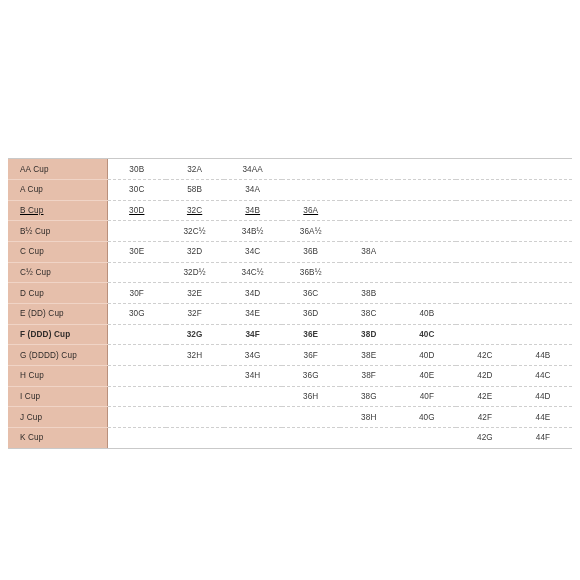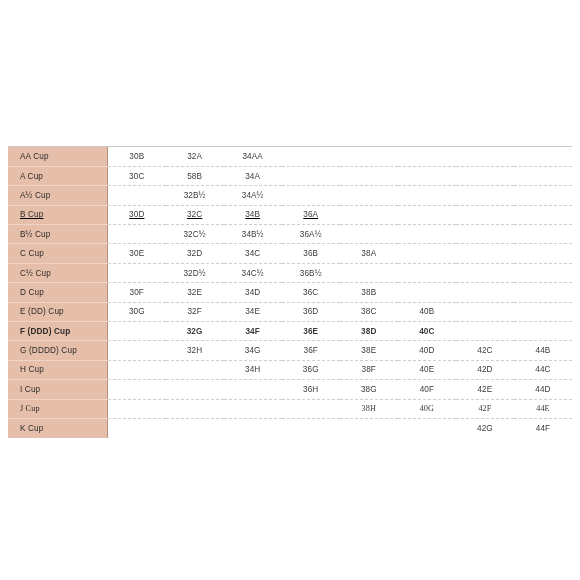--- a/index.html
+++ b/index.html
@@ -11,21 +11,21 @@
     width: 580px;
     height: 580px;
     font-family: "Liberation Sans", sans-serif;
     overflow: hidden;
     position: relative;
   }
 
   #size-table-wrap {
     position: absolute;
     left: 8px;
-    top: 146px;
+    top: 158px;
     width: 564px;
     height: 291px;
     box-sizing: border-box;
     border-top: 1px solid #c9c9c9;
     border-bottom: 1px solid #c9c9c9;
     background: #ffffff;
   }
 
   table.size-table {
     width: 100%;
@@ -93,31 +93,20 @@
           <td class="cup-label">A Cup</td>
           <td class="size-cell">30C</td>
           <td class="size-cell">58B</td>
           <td class="size-cell">34A</td>
           <td class="size-cell"></td>
           <td class="size-cell"></td>
           <td class="size-cell"></td>
           <td class="size-cell"></td>
           <td class="size-cell"></td>
         </tr>
-        <tr style="height: 19.4px;">
-          <td class="cup-label">A½ Cup</td>
-          <td class="size-cell"></td>
-          <td class="size-cell">32B½</td>
-          <td class="size-cell">34A½</td>
-          <td class="size-cell"></td>
-          <td class="size-cell"></td>
-          <td class="size-cell"></td>
-          <td class="size-cell"></td>
-          <td class="size-cell"></td>
-        </tr>
         <tr style="height: 19.4px; text-decoration: underline;">
           <td class="cup-label">B Cup</td>
           <td class="size-cell">30D</td>
           <td class="size-cell">32C</td>
           <td class="size-cell">34B</td>
           <td class="size-cell">36A</td>
           <td class="size-cell"></td>
           <td class="size-cell"></td>
           <td class="size-cell"></td>
           <td class="size-cell"></td>
@@ -214,21 +203,21 @@
           <td class="cup-label">I Cup</td>
           <td class="size-cell"></td>
           <td class="size-cell"></td>
           <td class="size-cell"></td>
           <td class="size-cell">36H</td>
           <td class="size-cell">38G</td>
           <td class="size-cell">40F</td>
           <td class="size-cell">42E</td>
           <td class="size-cell">44D</td>
         </tr>
-        <tr style="height: 19.4px; font-family: Liberation Serif, serif;">
+        <tr style="height: 19.4px;">
           <td class="cup-label">J Cup</td>
           <td class="size-cell"></td>
           <td class="size-cell"></td>
           <td class="size-cell"></td>
           <td class="size-cell"></td>
           <td class="size-cell">38H</td>
           <td class="size-cell">40G</td>
           <td class="size-cell">42F</td>
           <td class="size-cell">44E</td>
         </tr>

